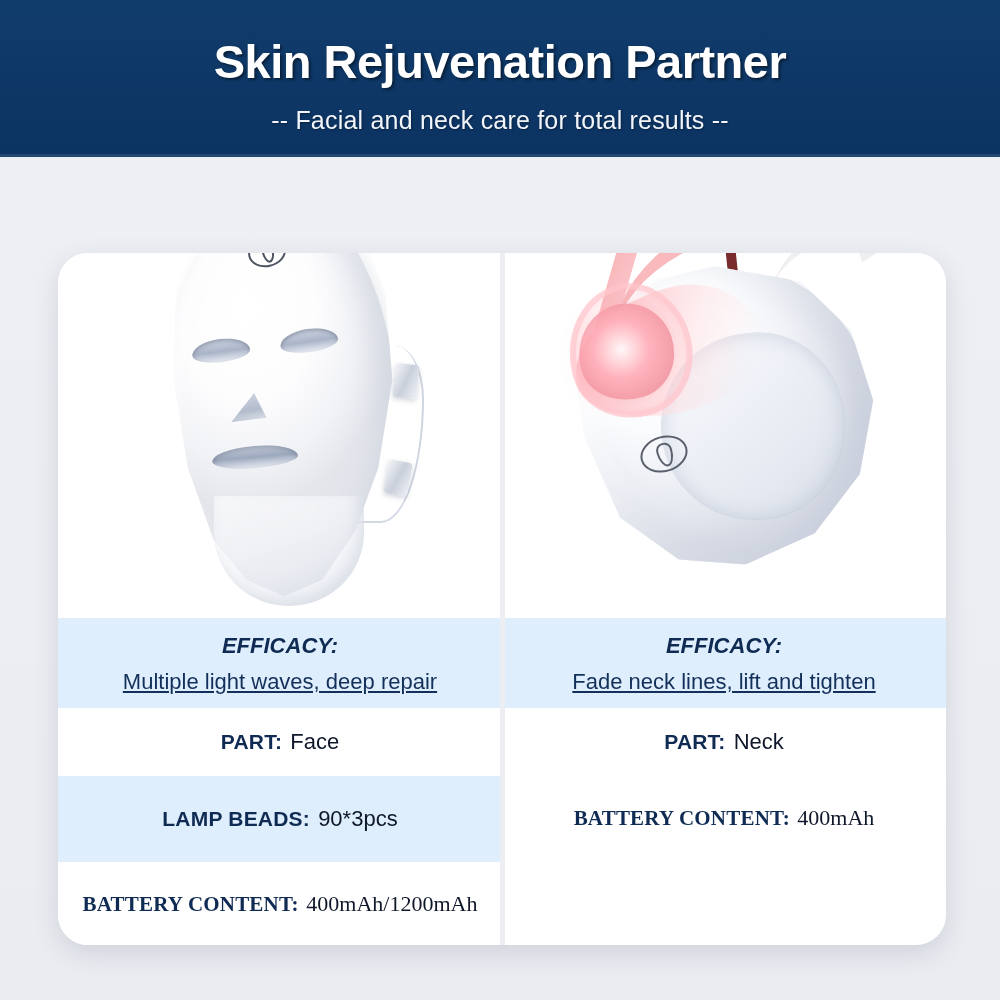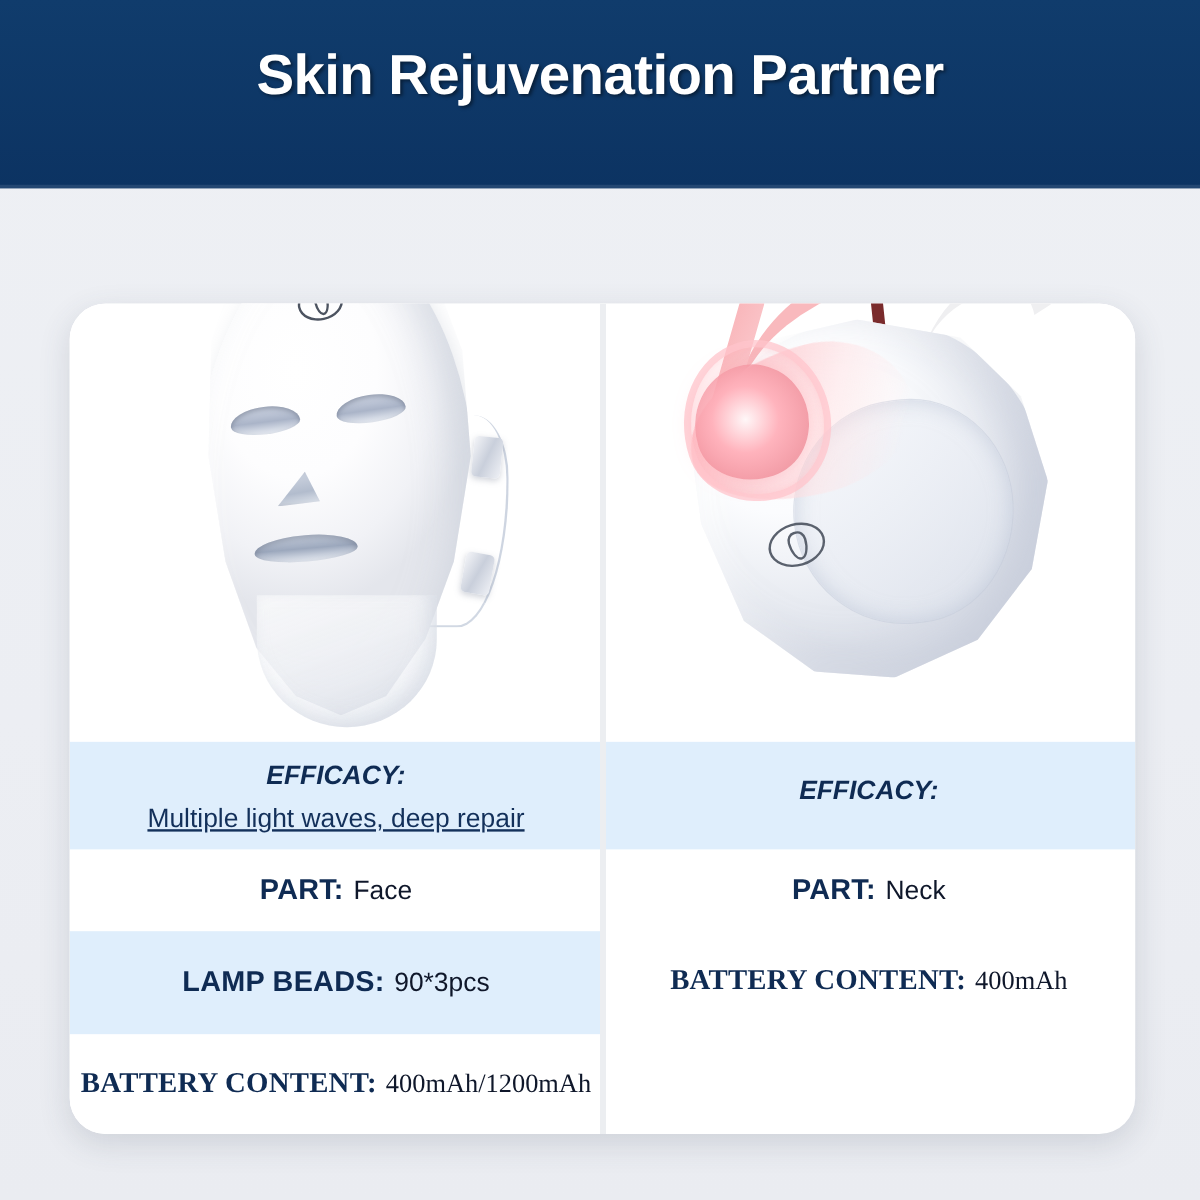--- a/index.html
+++ b/index.html
@@ -368,21 +368,21 @@
     box-sizing: border-box;
   }
   .spec-row.shade { background: #dfeefc; }
   .spec-row.plain { background: #ffffff; }
   .spec-row.r-efficacy { height: 90px; padding-top: 2px; }
   .spec-row.r-part     { height: 68px; }
   .spec-row.r-beads    { height: 86px; }
   .spec-row.r-battery  { height: 83px; font-family: Liberation Serif, serif; }
 
   .spec-label {
-    font-size: 24px;
+    font-size: 21px;
     font-weight: bold;
     color: #0f2b53;
     letter-spacing: 0.2px;
   }
   .spec-value {
     font-size: 22px;
     font-weight: normal;
     color: #0f172a;
   }
   .spec-line {
@@ -405,20 +405,21 @@
     text-decoration: underline;
   }
 </style>
 </head>
 <body>
 
 <div class="page">
 
   <div class="banner">
     <div class="banner-title">Skin Rejuvenation Partner</div>
+    <div class="banner-subtitle">-- Facial and neck care for total results --</div>
   </div>
 
   <div class="card">
     <div class="card-inner">
 
       <div class="col-divider"></div>
 
       <div class="col">
 
         <div class="photo">
@@ -486,20 +487,21 @@
               <div class="neck-glow-core"></div>
               <div class="neck-power-btn"></div>
             </div>
           </div>
         </div>
 
         <div class="specs">
 
           <div class="spec-row shade r-efficacy">
             <div class="efficacy-head">EFFICACY:</div>
+            <div class="efficacy-text">Fade neck lines, lift and tighten</div>
           </div>
 
           <div class="spec-row plain r-part">
             <div class="spec-line">
               <span class="spec-label">PART:</span>
               <span class="spec-value">Neck</span>
             </div>
           </div>
 
 

